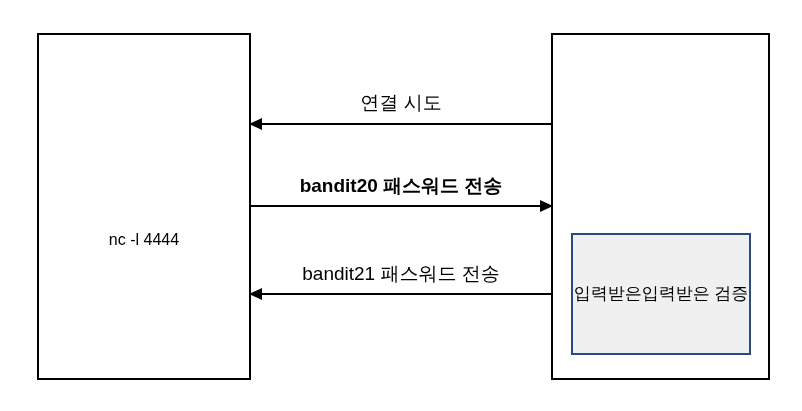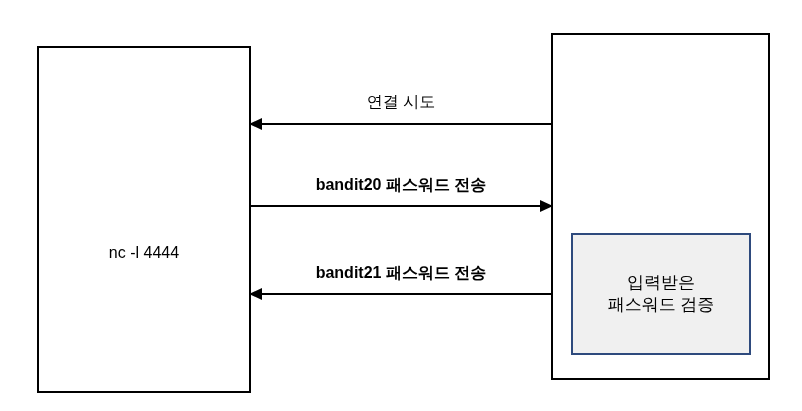--- a/index.html
+++ b/index.html
@@ -22,21 +22,20 @@
     position: absolute;
     box-sizing: border-box;
     background: #ffffff;
     border: 2px solid #000000;
   }
   #left-node {
     left: 37px;
     top: 33px;
     width: 214px;
     height: 347px;
-    margin-top: 13px;
   }
   #right-node {
     left: 551px;
     top: 33px;
     width: 219px;
     height: 347px;
   }
   .node-label {
     position: absolute;
     left: 0;
@@ -57,21 +56,21 @@
   #verify-box {
     position: absolute;
     left: 18px;      
     top: 198px;      
     width: 180px;
     height: 122px;
     box-sizing: border-box;
     background: #F0F0F0;
     border: 2px solid #2E4A7D;
     display: flex;
-    flex-direction: column;
+    flex-direction: row;
     align-items: center;
     justify-content: center;
   }
   #verify-box .vline {
     font-size: 17px;
     color: #000000;
     line-height: 1.28;
     text-align: center;
     white-space: nowrap;
   }
@@ -84,21 +83,21 @@
     left: 0;
     top: 0;
     height: 2px;
     background: #000000;
   }
   .msg-label {
     position: absolute;
     left: 0;
     width: 100%;
     text-align: center;
-    font-size: 16px;
+    font-size: 19px;
     color: #000000;
     white-space: nowrap;
     line-height: 1.1;
   }
   .arrowhead {
     position: absolute;
     width: 0;
     height: 0;
   }
   .arrowhead.left {
@@ -119,37 +118,37 @@
   #msg-connect  { left: 250px; top: 123px; width: 302px; }
   #msg-connect  .msg-line { width: 302px; }
   #msg-connect  .msg-label { top: -30px; }
 
   #msg-send20   { left: 250px; top: 205px; width: 302px; }
   #msg-send20   .msg-line { width: 302px; }
   #msg-send20   .msg-label { top: -29px; font-weight: bold; }
 
   #msg-send21   { left: 250px; top: 293px; width: 302px; }
   #msg-send21   .msg-line { width: 302px; }
-  #msg-send21   .msg-label { top: -29px; font-weight: bold; }
+  #msg-send21   .msg-label { top: -29px; }
 </style>
 </head>
 <body>
 
 <div id="canvas">
 
   <div class="node-box" id="left-node">
     <div class="node-label" id="left-node-label">nc -l 4444</div>
   </div>
 
   <div class="node-box" id="right-node">
     <div class="node-label" id="right-node-label">./suconnect 4444</div>
 
     <div id="verify-box">
       <div class="vline">입력받은</div>
-      <div class="vline">패스워드 검증</div>
+      <div class="vline">입력받은 검증</div>
     </div>
   </div>
 
   <div class="msg" id="msg-connect">
     <div class="msg-label">연결 시도</div>
     <div class="msg-line"></div>
     <div class="arrowhead left"></div>
   </div>
 
   <div class="msg" id="msg-send20">

